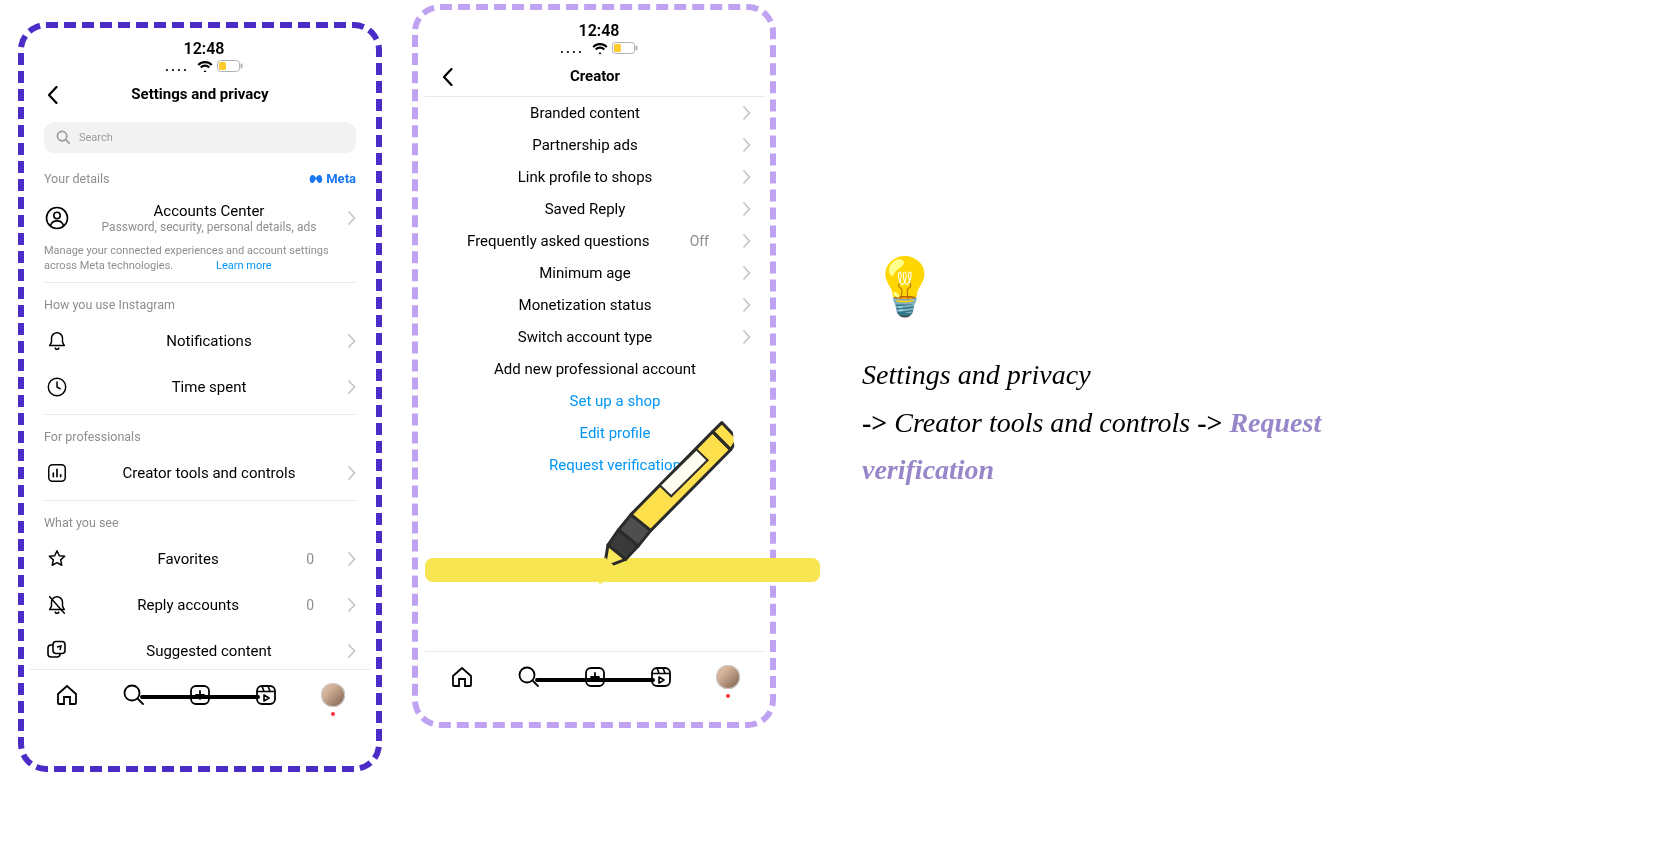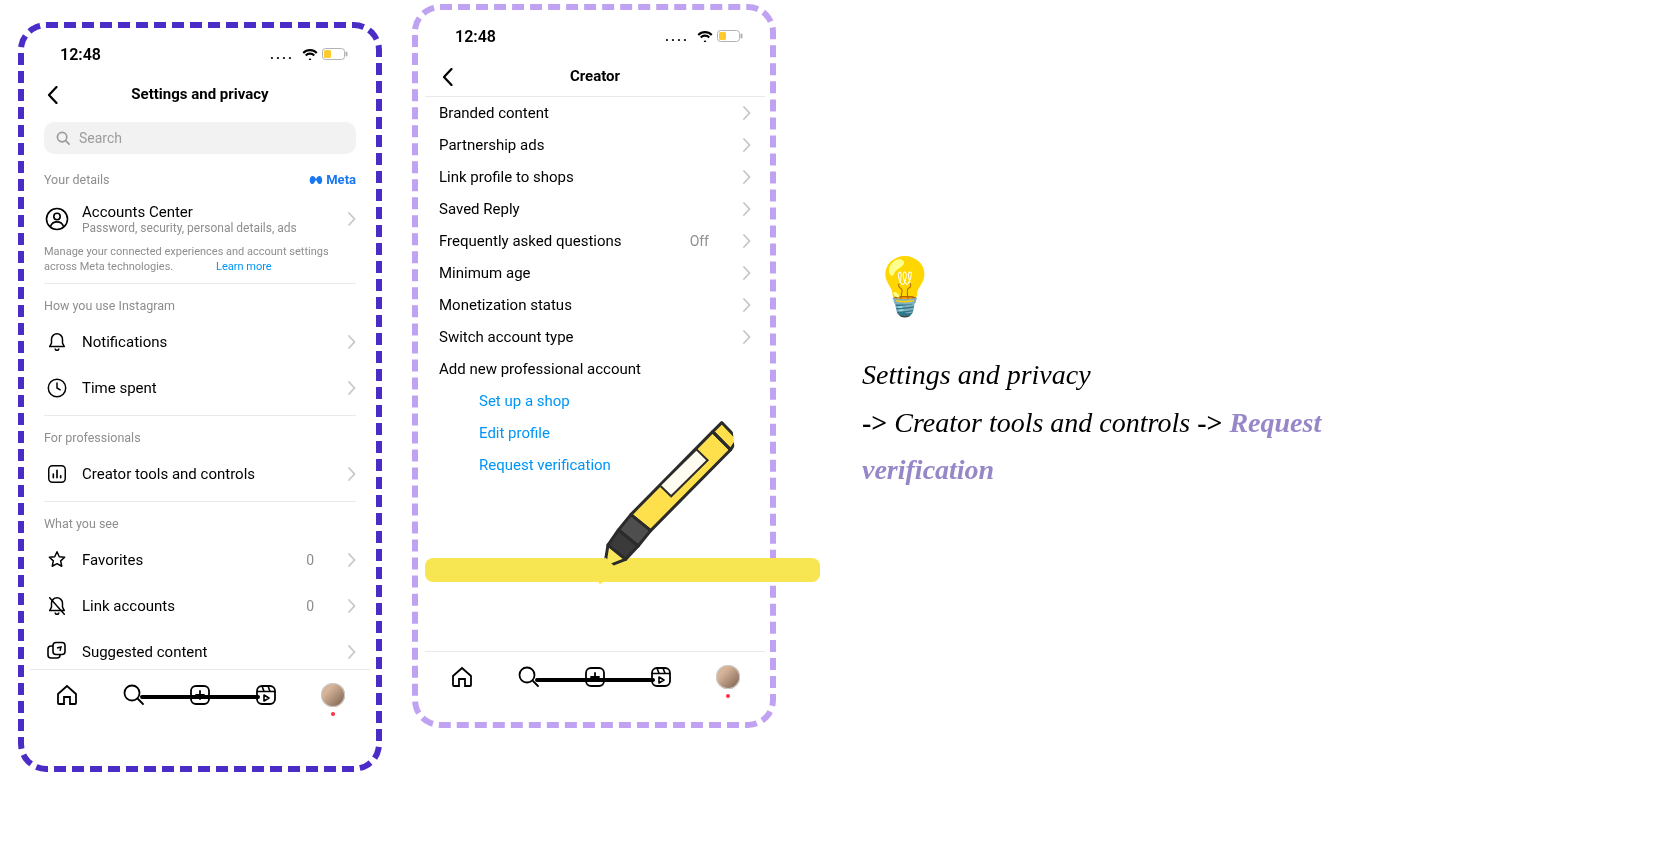--- a/index.html
+++ b/index.html
@@ -25,35 +25,35 @@
   }
   .phone-border{
     position:absolute;
     border:6px dashed;
     border-radius:28px;
     pointer-events:none;
     box-sizing:border-box;
   }
   .phone1{left:30px;top:30px;width:340px;height:690px;}
   .phone2{left:425px;top:12px;width:340px;height:690px;}
-  .status-bar{display:flex;align-items:center;justify-content:space-between;height:40px;padding:4px 22px 0 30px;font-weight:600;font-size:16px;}
+  .status-bar{display:flex;align-items:center;justify-content:flex-end;height:40px;padding:4px 22px 0 30px;font-weight:600;font-size:16px;flex-direction:column;}
   .status-icons{display:flex;align-items:center;gap:4px;}
   .status-icons svg{display:block;}
   .dots{font-size:14px;letter-spacing:2px;color:#000;margin-right:4px;}
   .nav-header{display:flex;align-items:center;height:40px;position:relative;border-bottom:0;}
   .nav-back{position:absolute;left:10px;top:8px;width:26px;height:26px;display:flex;align-items:center;justify-content:center;}
   .nav-title{flex:1;text-align:center;font-weight:700;font-size:15px;}
   .search-row{margin:8px 14px;background:var(--grey-light);border-radius:10px;display:flex;align-items:center;padding:8px 12px;gap:8px;}
-  .search-row .placeholder{color:#9c9c9c;font-size:14px;}
+  .search-row .placeholder{color:#9c9c9c;font-size:11px;}
   .section-header{display:flex;align-items:center;justify-content:space-between;padding:10px 14px 6px;font-size:12.5px;color:var(--grey-text);}
   .meta{color:#1877F2;font-weight:700;font-size:13px;display:flex;align-items:center;gap:3px;}
   .meta svg{display:inline-block;}
   .row{display:flex;align-items:center;padding:10px 14px;gap:12px;position:relative;}
   .row.short{padding-top:7px;padding-bottom:7px;}
-  .row .label{font-size:15px;color:#000;flex:1;display:flex;flex-direction:column;}
+  .row .label{font-size:15px;color:#000;flex:1;display:flex;flex-direction:column;text-align:center;}
   .row .sub{font-size:12px;color:var(--grey-text);line-height:1.2;}
   .row .icon-wrap{width:26px;height:26px;display:flex;align-items:center;justify-content:center;}
   .row .chevron{color:#C7C7CC;}
   .row .val{color:var(--grey-text);font-size:14px;margin-right:22px;}
   .row.link .label{color:var(--ig-link);margin-left:40px;}
   .note{font-size:11px;color:var(--grey-text);padding:0 14px 4px;line-height:1.35;}
   .note a{color:var(--ig-link);text-decoration:none;margin-left:40px;}
   .sep{height:1px;background:var(--grey-border);margin:4px 14px;}
   .bottom-nav{position:absolute;left:0;right:0;bottom:0;height:50px;border-top:1px solid var(--grey-border);display:flex;align-items:center;justify-content:space-around;background:#fff;padding:0 4px;}
   .bn-item{width:34px;height:34px;display:flex;align-items:center;justify-content:center;position:relative;}
@@ -209,21 +209,21 @@
           </svg>
       </div>
       <div class="row">
         <div class="icon-wrap">
           <svg width="22" height="22" viewBox="0 0 24 24">
               <path d="M12 3a6 6 0 0 0-6 6v4.2L4 17h16l-2-3.8V9a6 6 0 0 0-6-6zM10 19a2 2 0 0 0 4 0" fill="none" stroke="#000" stroke-width="1.6" stroke-linejoin="round"></path>
               <line x1="4" y1="3" x2="20" y2="21" stroke="#000" stroke-width="1.6" stroke-linecap="round"></line>
             </svg>
         </div>
         <div class="label">
-            <span>Link accounts</span>
+            <span>Reply accounts</span>
           </div>
         <span class="val">0</span>
         <svg class="chevron" width="8" height="14" viewBox="0 0 8 14">
             <path d="M1 1l5.5 6L1 13" fill="none" stroke="#C7C7CC" stroke-width="1.8" stroke-linecap="round"></path>
           </svg>
       </div>
       <div class="row">
         <div class="icon-wrap">
           <svg width="24" height="24" viewBox="0 0 24 24">
               <rect x="3" y="6" width="12" height="12" rx="3" fill="none" stroke="#000" stroke-width="1.6"></rect>

